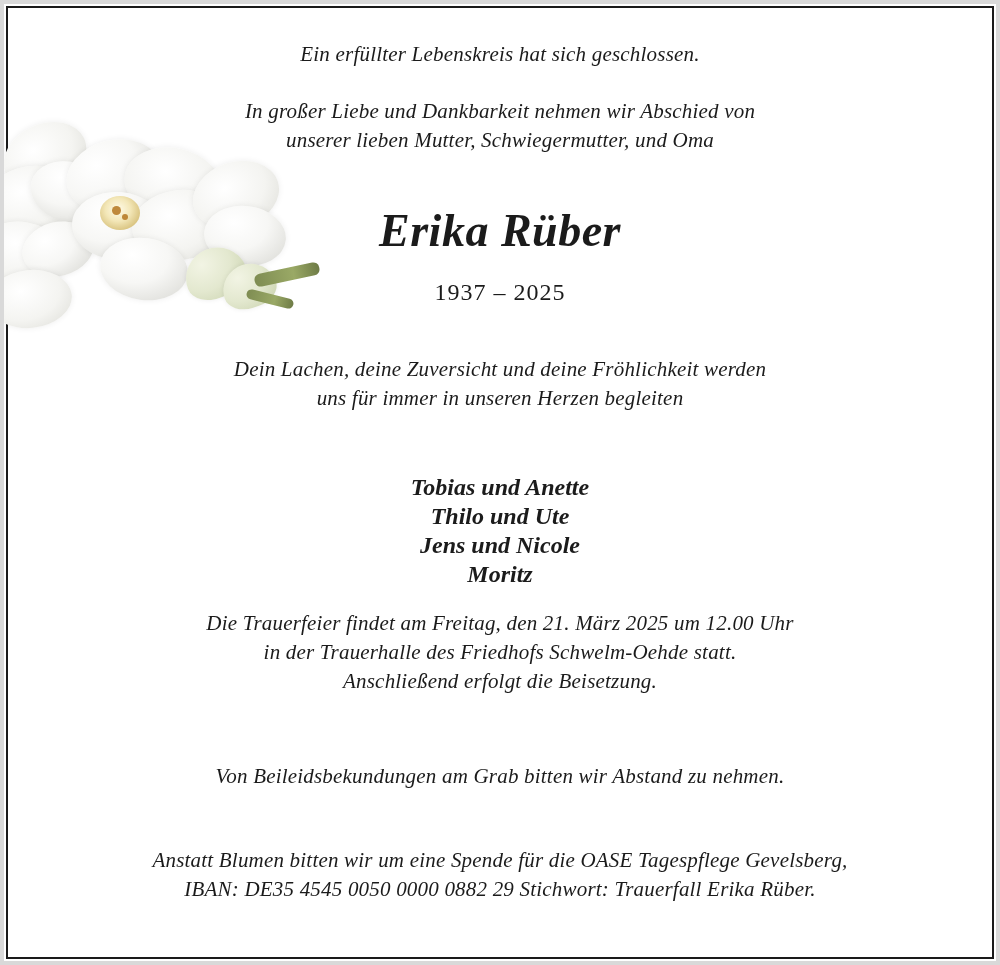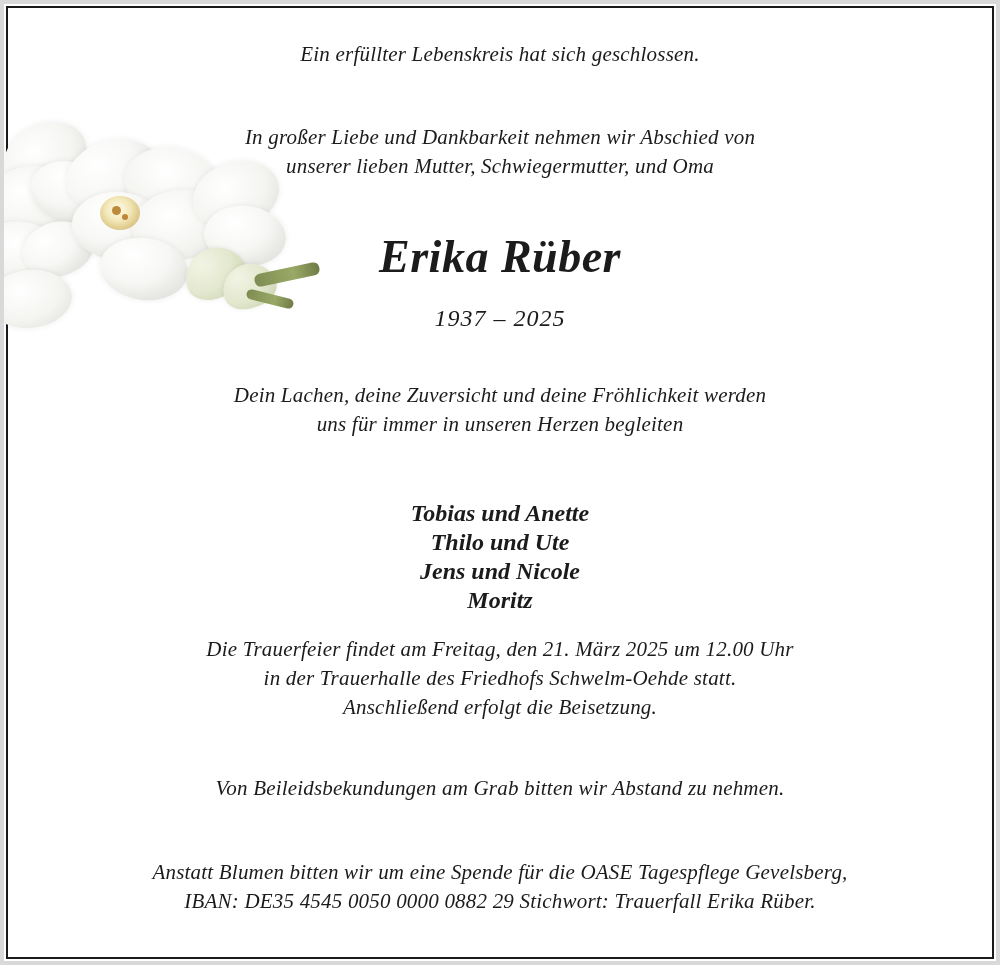--- a/index.html
+++ b/index.html
@@ -91,50 +91,49 @@
   
   .line {
     font-style: italic;
     font-size: 21px;
     line-height: 29px;
     letter-spacing: 0.2px;
   }
   .block { width: 100%; }
 
   .t-opening { margin-top: 24px; }
-  .t-intro   { margin-top: 54px; }
+  .t-intro   { margin-top: 28px; }
 
   .name {
     font-weight: bold;
     font-style: italic;
     font-size: 46px;
     line-height: 52px;
     letter-spacing: 0.5px;
     margin-top: 50px;
   }
   .dates {
-    font-style: italic;
     font-size: 24px;
     line-height: 30px;
     letter-spacing: 1px;
     margin-top: 20px;
   }
 
   .t-verse { margin-top: 48px; }
 
   .family {
     font-weight: bold;
     font-style: italic;
     font-size: 24px;
     line-height: 29px;
     margin-top: 60px;
   }
 
   .t-ceremony { margin-top: 20px; }
-  .t-note     { margin-top: 52px; }
+  .t-note     { margin-top: 66px; }
   .t-donation { margin-top: 55px; }
   .t-address  { margin-top: 60px; }
 </style>
 </head>
 <body>
 
 <div class="page">
 
   <div class="frame"></div>
 

